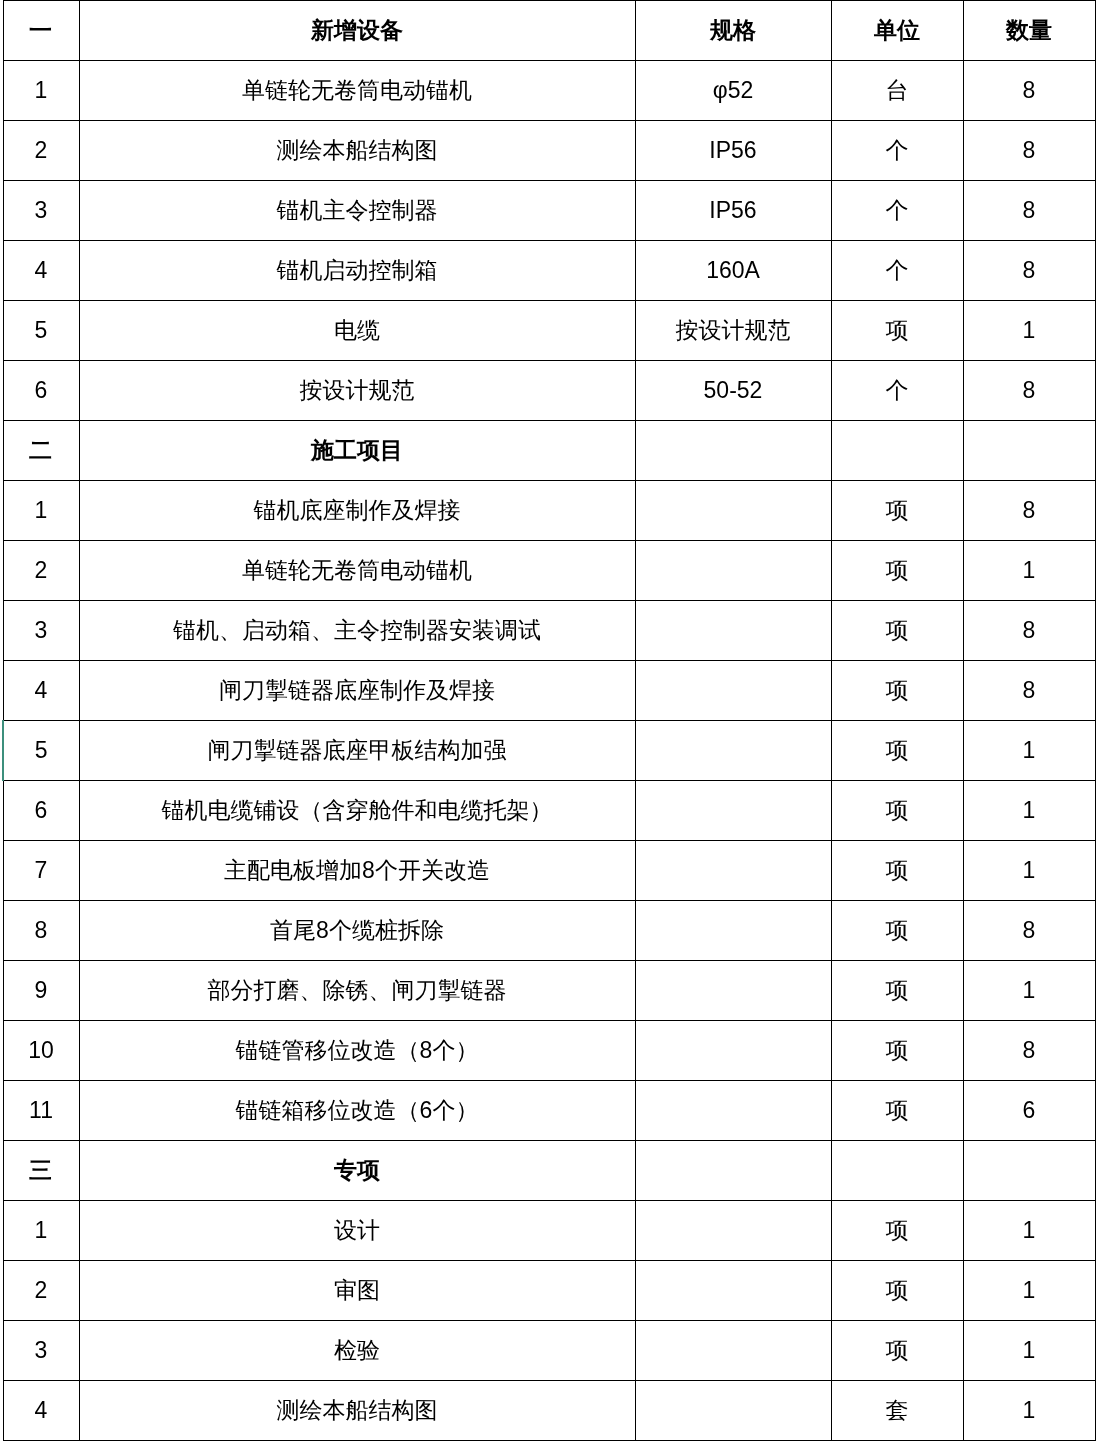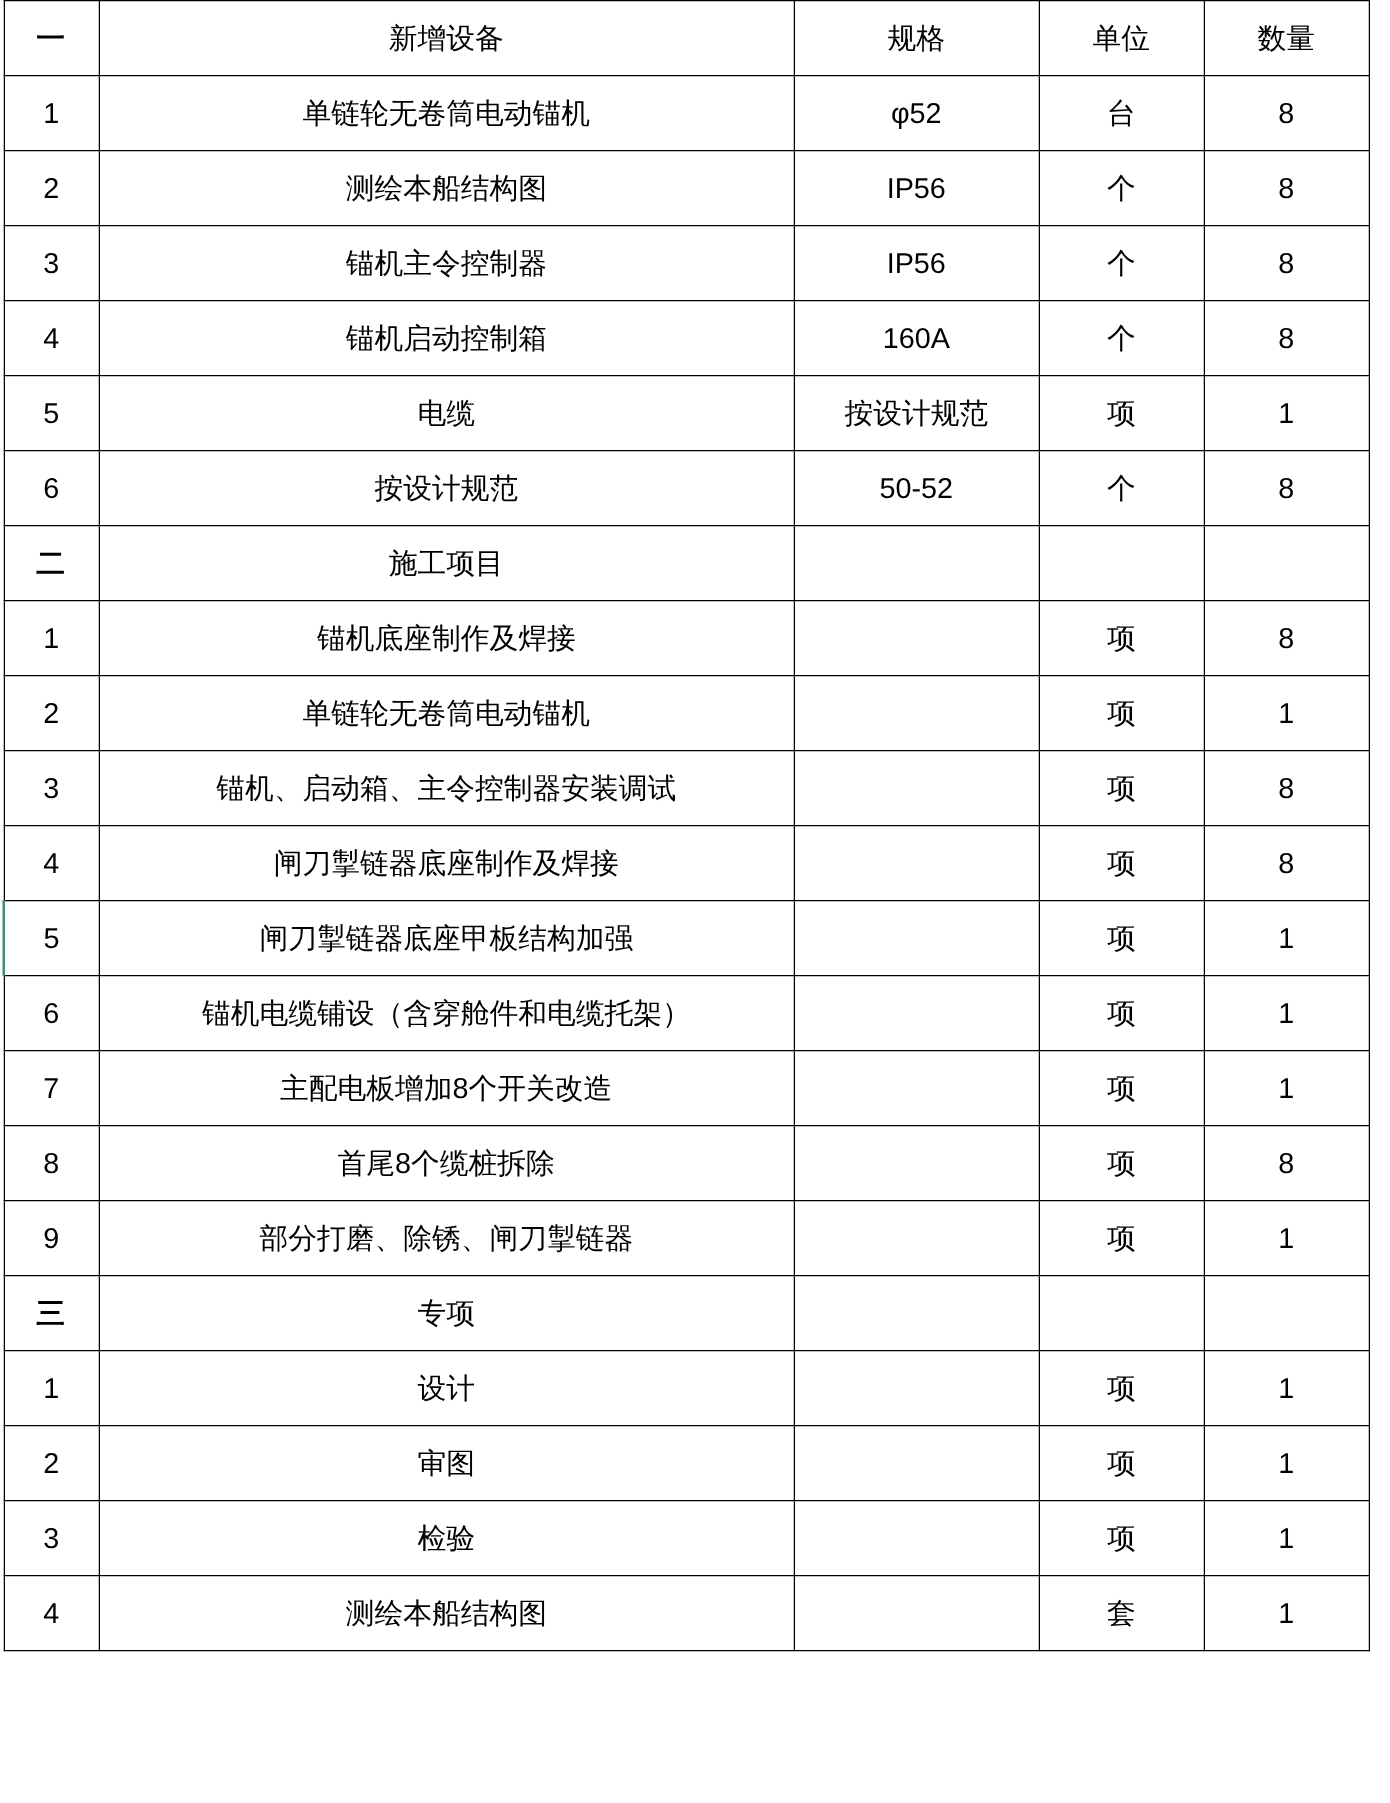--- a/index.html
+++ b/index.html
@@ -35,21 +35,21 @@
     height: 59px;
     padding: 0 4px;
     text-align: center;
     vertical-align: middle;
     font-size: 23px;
     line-height: 1.25;
     white-space: nowrap;
     overflow: hidden;
   }
   tr.section-row td {
-    font-weight: normal;
+    font-weight: bold;
   }
   tr.section-row td.cell-idx {
     font-weight: bold;
     letter-spacing: 1px;
   }
   td.cell-idx { font-size: 23px; }
   td.cell-name { font-size: 24px; }
   td.cell-spec { font-size: 23px; }
   td.cell-unit { font-size: 23px; }
   td.cell-qty  { font-size: 23px; }
@@ -184,20 +184,34 @@
           <td class="cell-unit">项</td>
           <td class="cell-qty">8</td>
         </tr>
         <tr>
           <td class="cell-idx">9</td>
           <td class="cell-name">部分打磨、除锈、闸刀掣链器</td>
           <td class="cell-spec"></td>
           <td class="cell-unit">项</td>
           <td class="cell-qty">1</td>
         </tr>
+        <tr>
+          <td class="cell-idx">10</td>
+          <td class="cell-name">锚链管移位改造（8个）</td>
+          <td class="cell-spec"></td>
+          <td class="cell-unit">项</td>
+          <td class="cell-qty">8</td>
+        </tr>
+        <tr>
+          <td class="cell-idx">11</td>
+          <td class="cell-name">锚链箱移位改造（6个）</td>
+          <td class="cell-spec"></td>
+          <td class="cell-unit">项</td>
+          <td class="cell-qty">6</td>
+        </tr>
         <tr class="section-row">
           <td class="cell-idx">三</td>
           <td class="cell-name">专项</td>
           <td class="cell-spec"></td>
           <td class="cell-unit"></td>
           <td class="cell-qty"></td>
         </tr>
         <tr>
           <td class="cell-idx">1</td>
           <td class="cell-name">设计</td>

